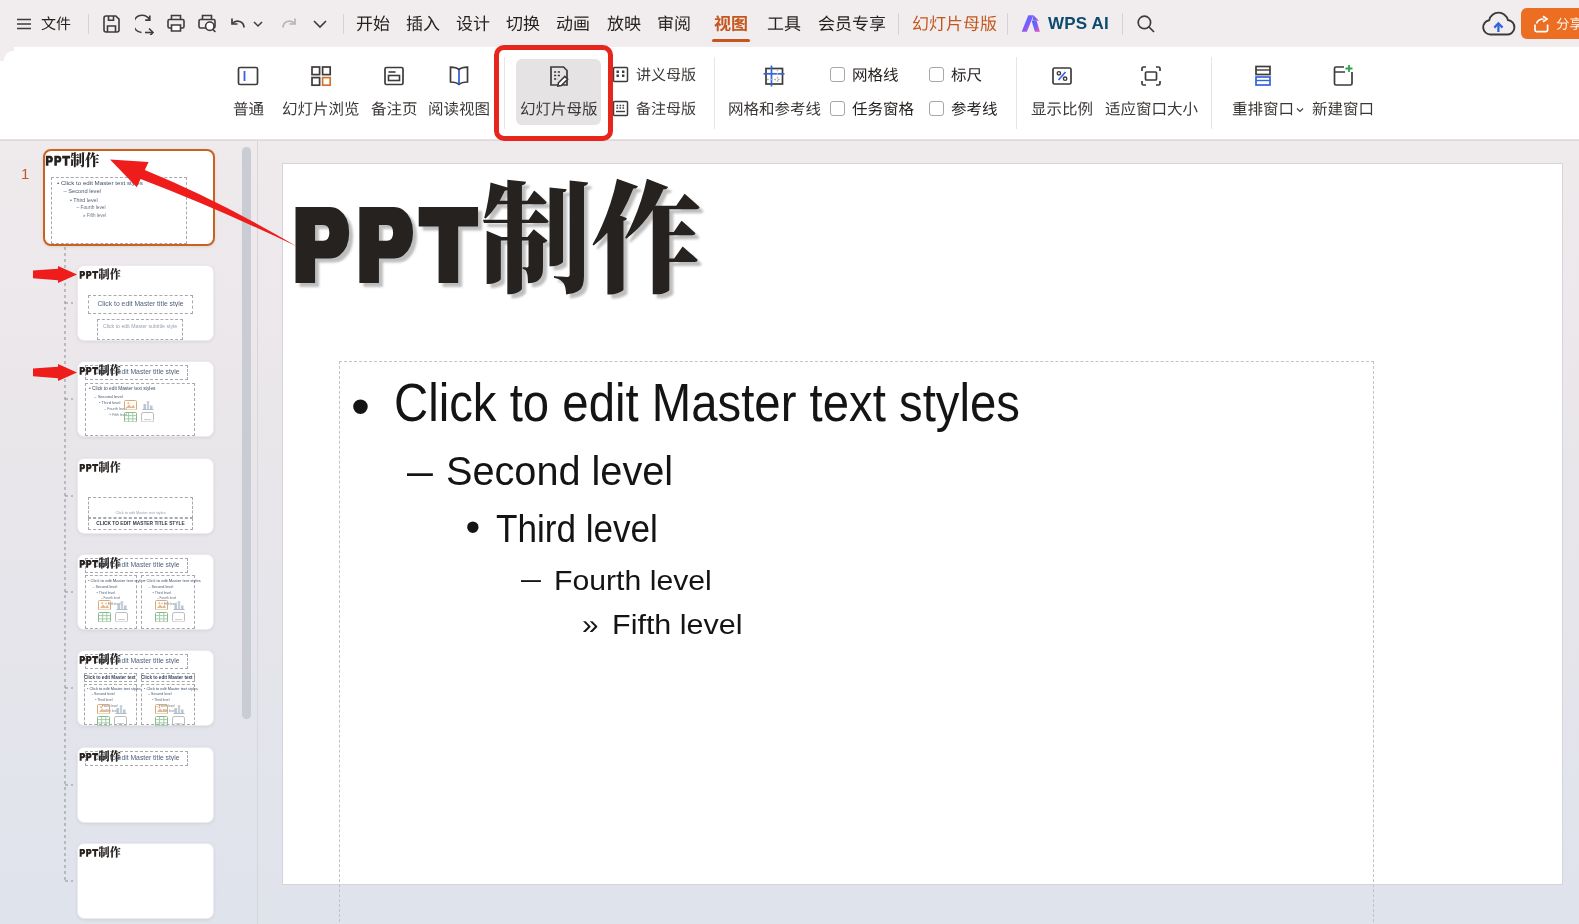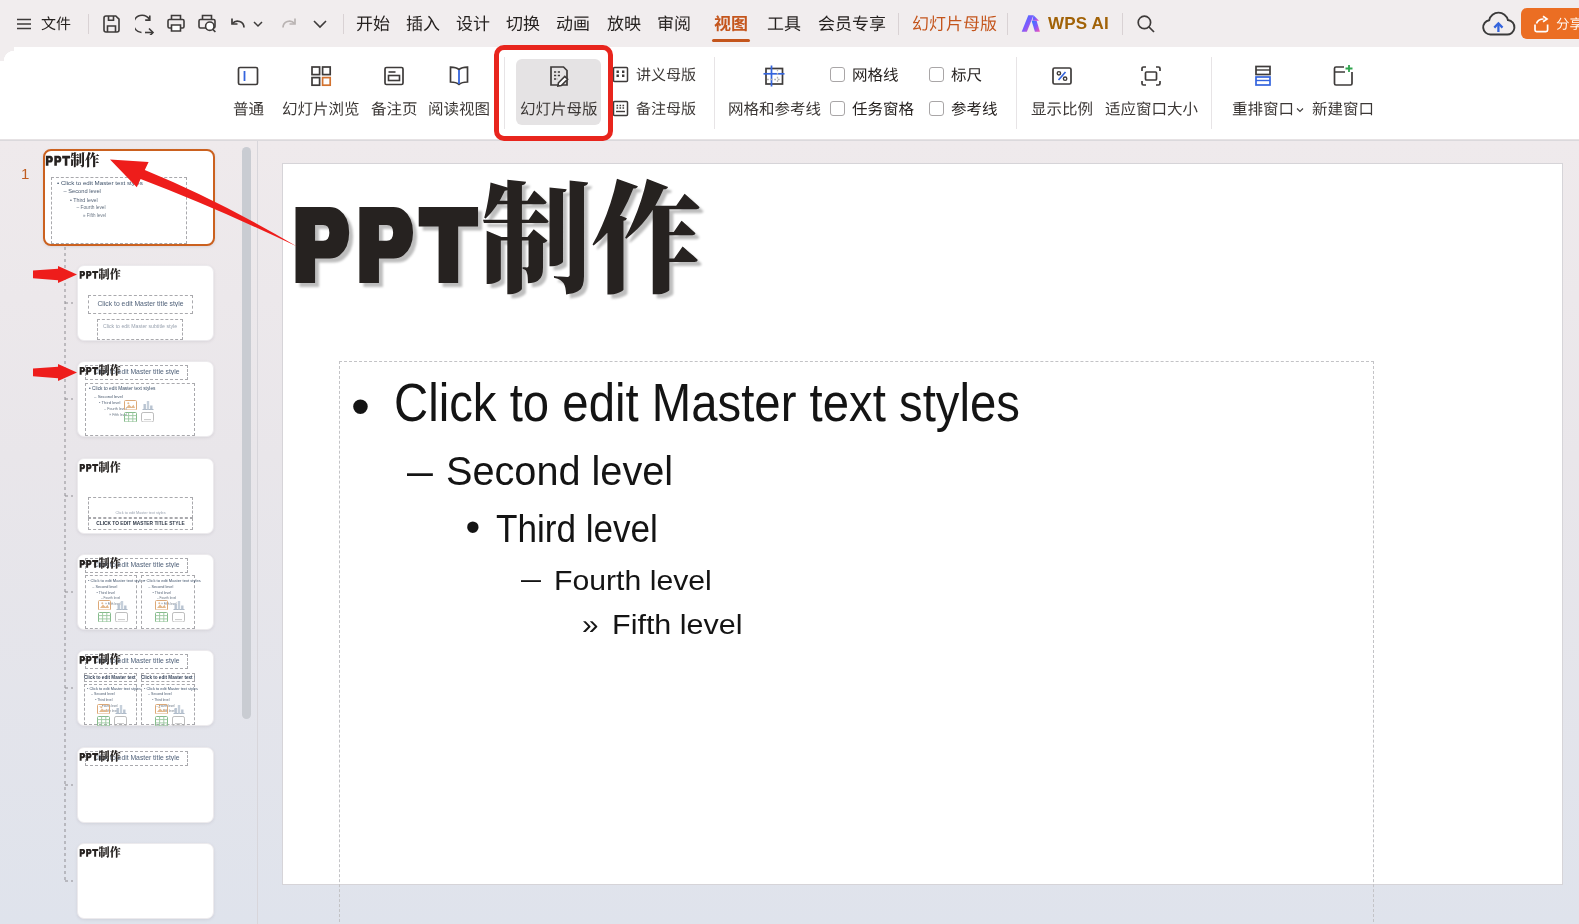--- a/index.html
+++ b/index.html
@@ -10,21 +10,21 @@
 svg{display:block}
 .zh{display:block;fill:#262220}
 .ic{display:inline-block}
 
 
 .topbar{position:absolute;left:0;top:0;width:1579px;height:47px;background:#f1edee}
 .tb-btn{position:absolute;top:0;height:47px;display:flex;align-items:center;justify-content:center;gap:6px;border-radius:4px;cursor:pointer}
 .tb-sep{position:absolute;top:14px;width:1px;height:20px;background:#d9d2d4}
 .menu-item{position:absolute;top:0;height:47px;display:flex;align-items:center;justify-content:center;cursor:pointer}
 .menu-underline{position:absolute;left:50%;transform:translateX(-50%);bottom:5px;width:38px;height:3px;border-radius:2px;background:#c4551c}
-.wpsai{font-size:17px;font-weight:700;color:#a16207;letter-spacing:.2px}
+.wpsai{font-size:17px;font-weight:700;color:#0c4a6e;letter-spacing:.2px}
 .share-btn{position:absolute;left:1521px;top:8px;height:31px;width:70px;background:#eb6e23;border-radius:6px;display:flex;align-items:center;justify-content:flex-start;padding-left:11px;gap:6px;cursor:pointer}
 
 
 .ribbon{position:absolute;left:0;top:47px;width:1579px;height:94px;background:#ffffff;border-radius:10px 0 0 0;border-bottom:1px solid #dbd9dc;box-shadow:0 -1px 0 #e6e2e4 inset}
 .rb-btn{position:absolute;top:9px;height:72px;display:flex;flex-direction:column;align-items:center;justify-content:flex-start;gap:13px;border-radius:6px;cursor:pointer}
 .rb-btn .rb-ic{height:28px;display:flex;align-items:flex-end;justify-content:center;margin-top:4px}
 .rb-btn.selected{background:#e5e3e4;top:12px;height:66px}
 .rb-btn.selected .rb-ic{margin-top:1px}
 .rb-label{fill:#3b3735}
 .rr-label{fill:#3b3735}

